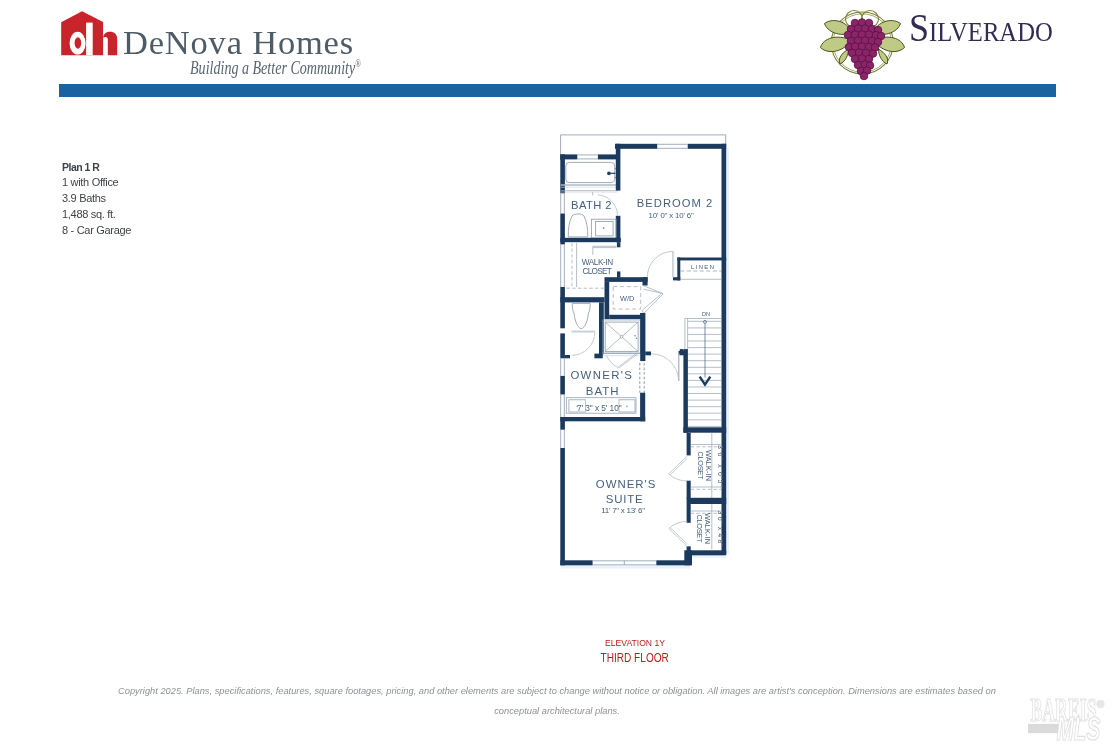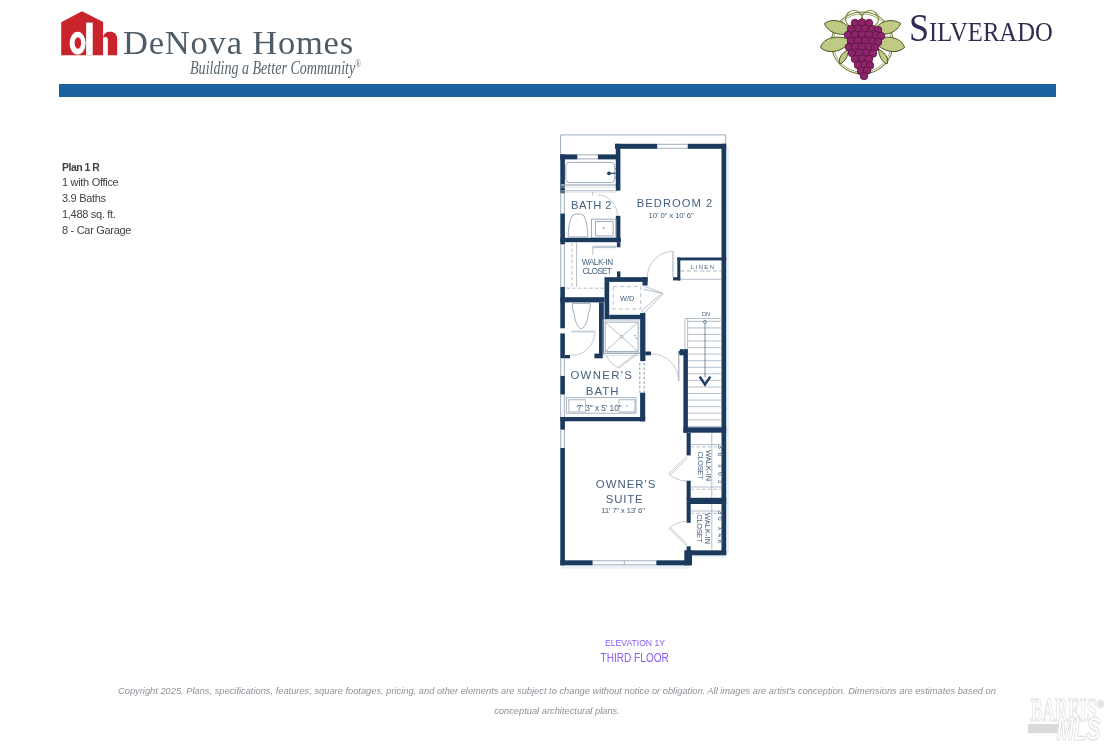--- a/index.html
+++ b/index.html
@@ -437,21 +437,21 @@
   </g>
 
   <g stroke="#8a9bad" stroke-width="0.8">
     <line x1="592.6" y1="560.8" x2="656.3" y2="560.8"></line>
     <line x1="592.6" y1="564.8" x2="656.3" y2="564.8"></line>
     <line x1="624.3" y1="560.8" x2="624.3" y2="564.8"></line>
   </g>
 </g>
 </svg>
 
-<div class="abs" style="left:535px;top:639px;width:200px;text-align:center;color:#8b5cf6;">
+<div class="abs" style="left:535px;top:639px;width:200px;text-align:center;color:#b91c1c;">
   <div style="font-size:8.6px;line-height:8.6px;">ELEVATION 1Y</div>
   <div style="font-size:12.3px;line-height:12.3px;margin-top:4.6px;text-align:center;"><span style="display:inline-block;transform:scaleX(0.82);transform-origin:center;">THIRD FLOOR</span></div>
 </div>
 
 <div class="abs" style="left:0px;top:681px;width:1114px;text-align:center;font-style:italic;
      font-size:9.3px;color:#8d9298;line-height:20px;">
   Copyright 2025. Plans, specifications, features, square footages, pricing, and other elements are subject to change without notice or obligation. All images are artist's conception. Dimensions are estimates based on<br>
   conceptual architectural plans.
 </div>
 

